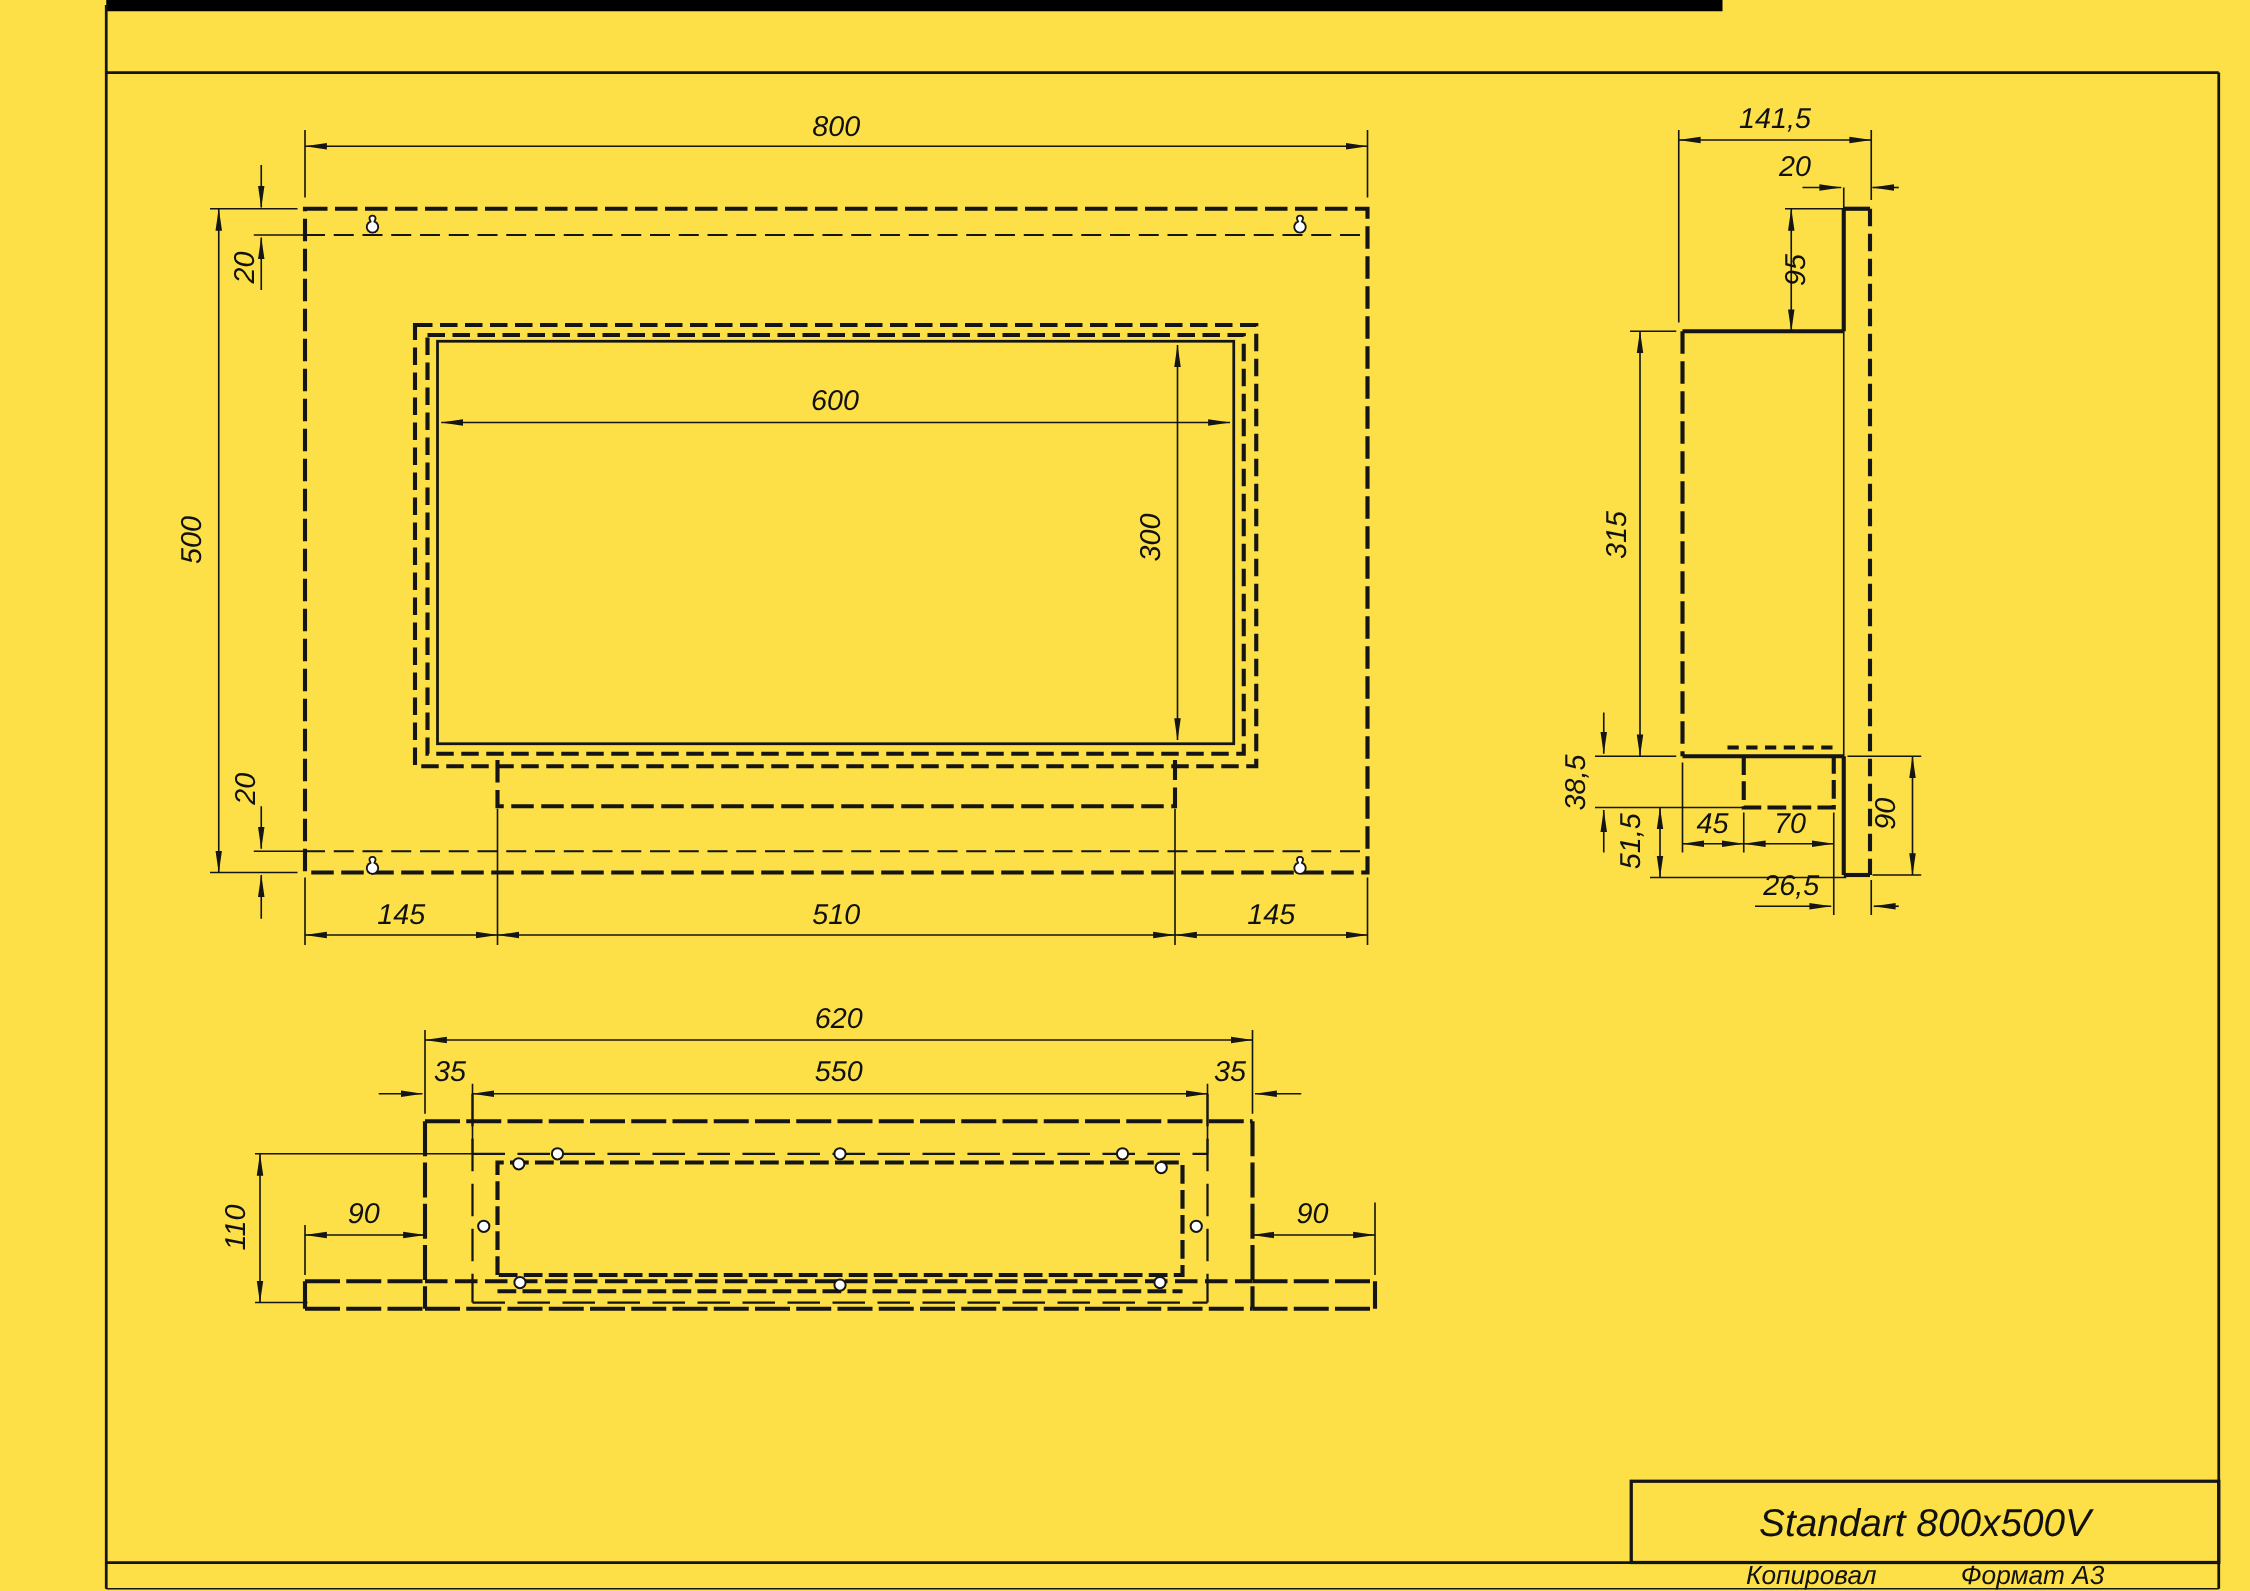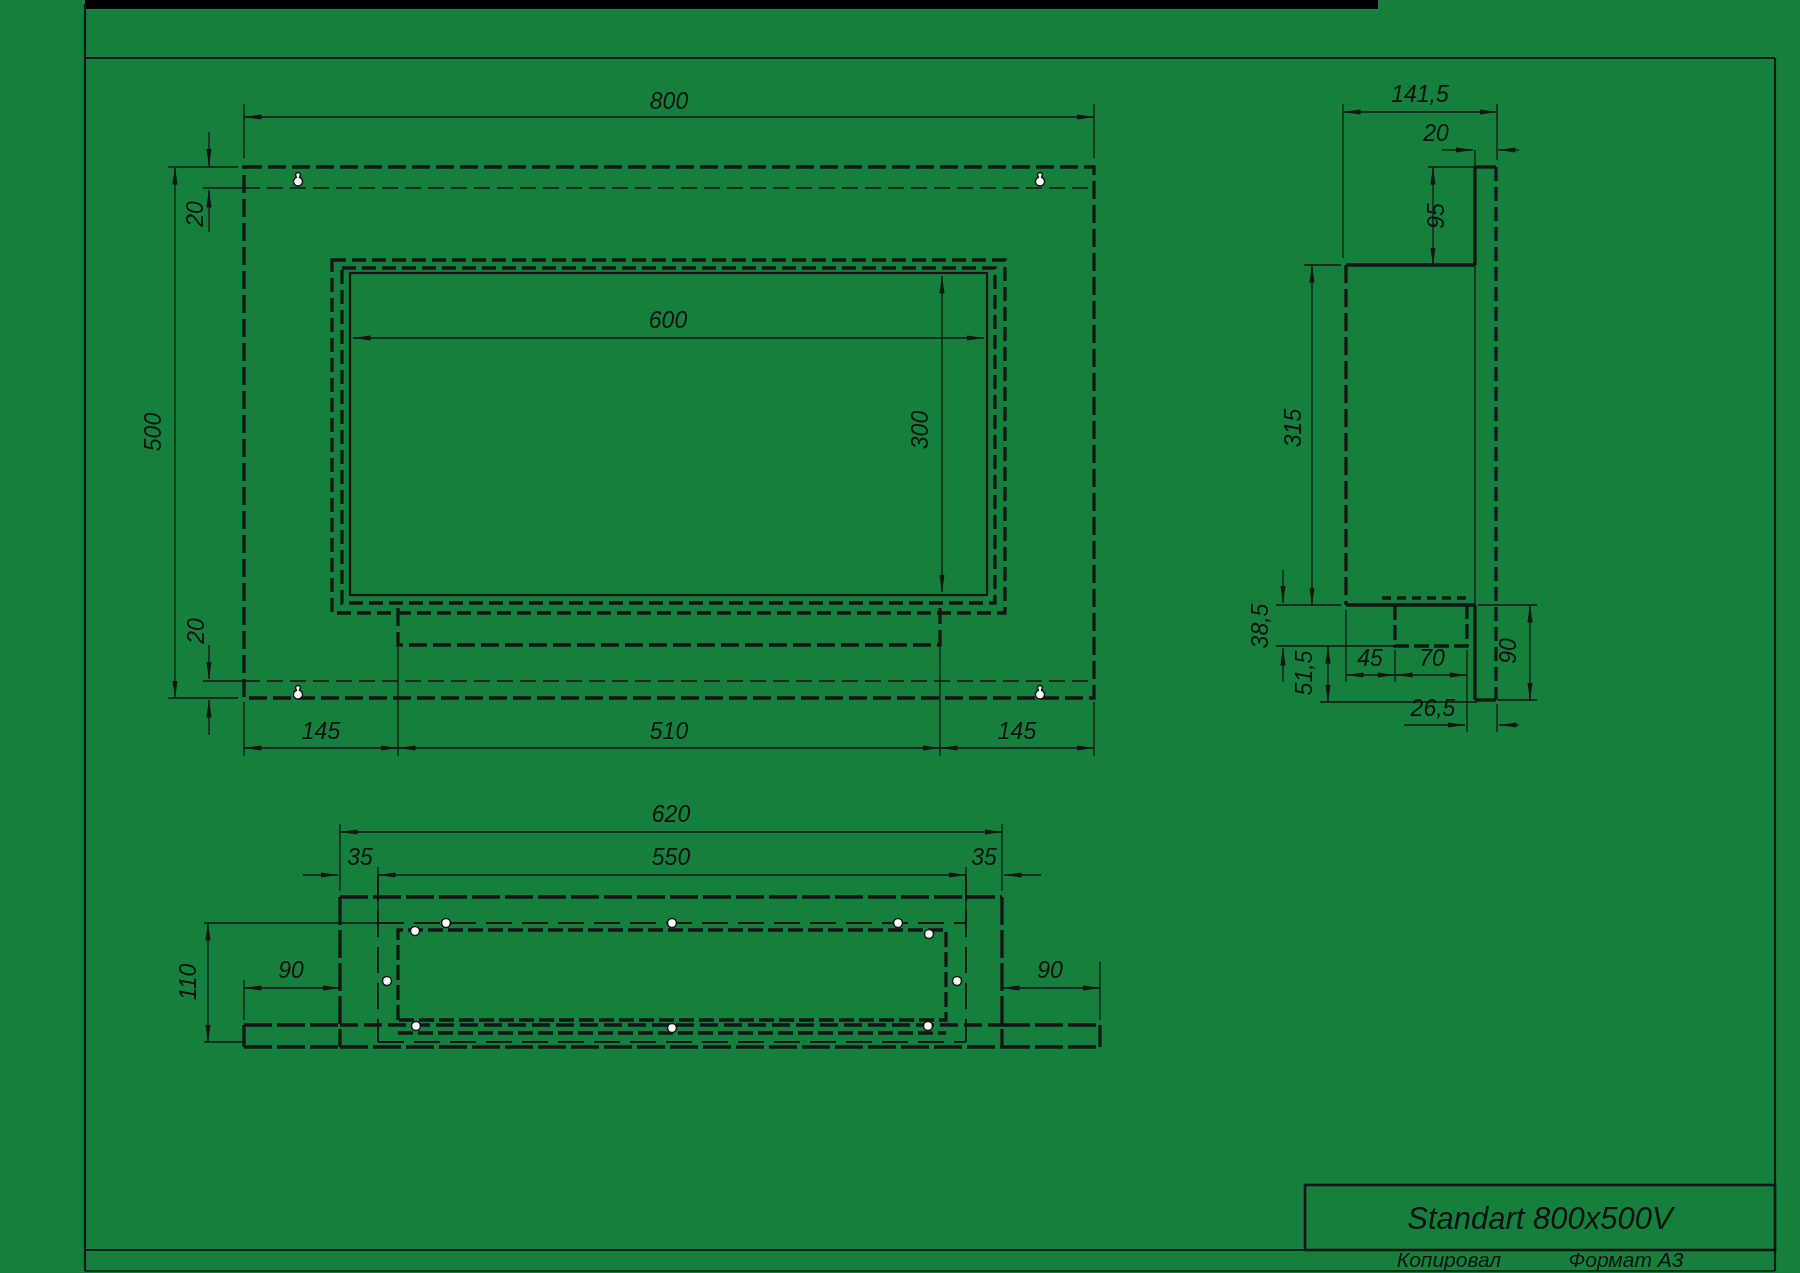--- a/index.html
+++ b/index.html
@@ -1,16 +1,16 @@
 <!DOCTYPE html>
 <html><head>
 <meta charset="utf-8">
 <style>
   html,body{margin:0;padding:0;background:#ffffff;}
-  #stage{position:relative;width:1800px;height:1273px;background:#15803d;overflow:hidden;}
+  #stage{position:relative;width:1800px;height:1273px;background:#fde047;overflow:hidden;}
   svg{position:absolute;left:0;top:0;}
   .thin{stroke:#151515;stroke-width:1.3;fill:none;}
   .thin2{stroke:#151515;stroke-width:2.2;fill:none;}
   .thk{stroke:#151515;stroke-width:3.3;fill:none;}
   .dashA{stroke-dasharray:18 6;}
   .dashB{stroke-dasharray:14 6;}
   .dashC{stroke-dasharray:15 5;}
   .dashD{stroke-dasharray:28 5;}
   .dashE{stroke-dasharray:26 10;stroke-width:1.8;}
   .dashF{stroke-dasharray:16 7;stroke-width:1.6;}

